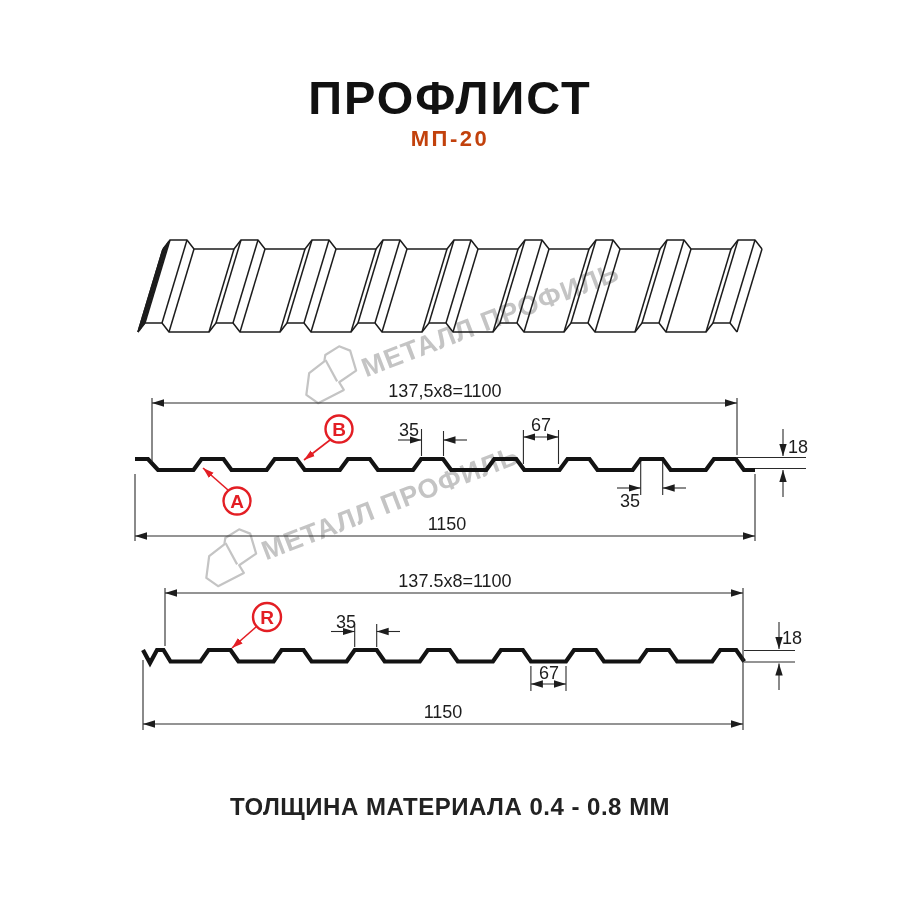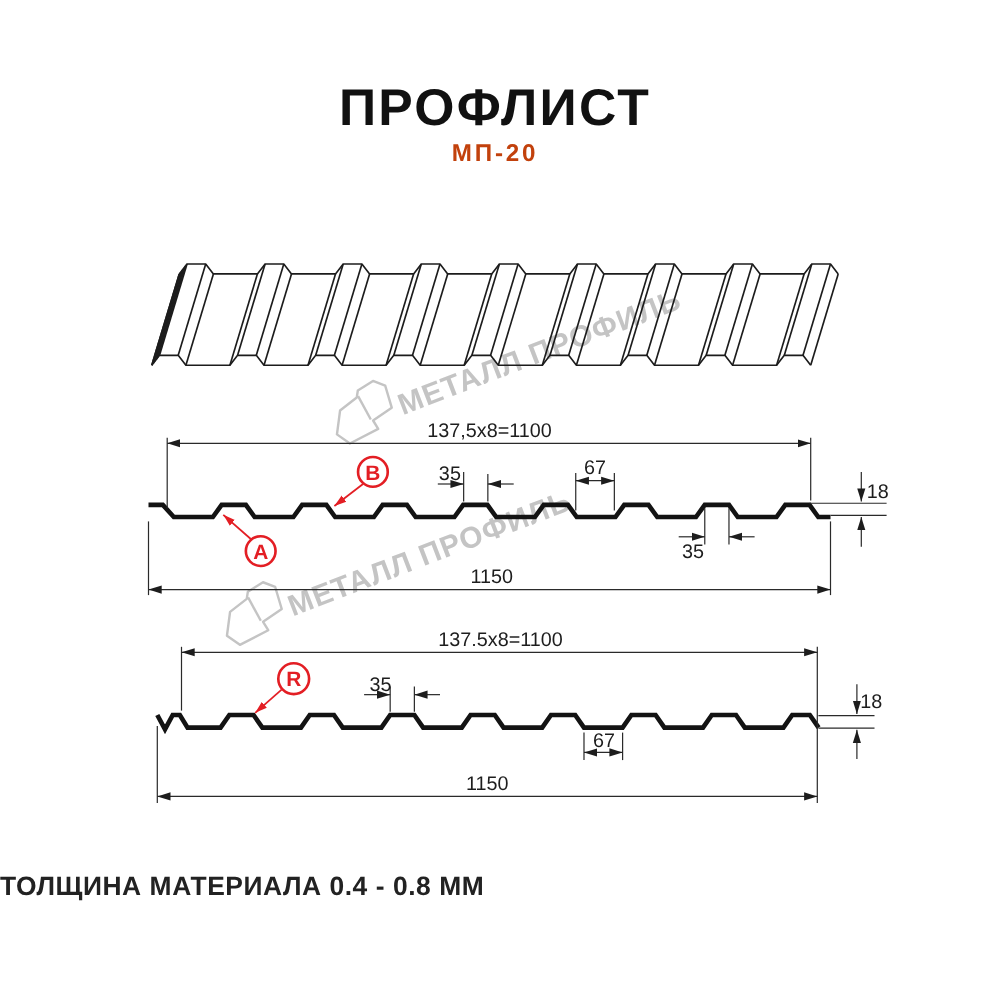--- a/index.html
+++ b/index.html
@@ -2,21 +2,21 @@
 <html><head>
 <meta charset="utf-8">
 <style>
   html,body{margin:0;padding:0;background:#ffffff;}
   body{width:900px;height:900px;position:relative;overflow:hidden;
        font-family:"Liberation Sans", sans-serif;}
   .title{position:absolute;top:70px;left:0;width:900px;text-align:center;
          font-size:47px;font-weight:bold;letter-spacing:2px;color:#111;margin:0;}
   .subtitle{position:absolute;top:126px;left:0;width:900px;text-align:center;
          font-size:22px;font-weight:bold;letter-spacing:2.5px;color:#c2410c;}
-  .footer{position:absolute;top:793px;left:0;width:900px;
+  .footer{position:absolute;top:793px;left:0;width:900px;text-align:center;
          font-size:24px;font-weight:bold;letter-spacing:0.5px;color:#222;}
   svg{position:absolute;top:0;left:0;}
   .dim-line{stroke:#2a2a2a;stroke-width:1.1;fill:none;}
   .dim-text{font-family:"Liberation Sans",sans-serif;font-size:18px;fill:#1d1d1d;}
   .profile{stroke:#131313;stroke-width:4.2;fill:none;stroke-linejoin:miter;}
   .g3d{stroke:#1c1c1c;stroke-width:1.5;fill:none;stroke-linejoin:round;}
   .red-circ{stroke:#e31e24;stroke-width:2.4;fill:none;}
   .red-text{font-family:"Liberation Sans",sans-serif;font-size:19px;fill:#e31e24;font-weight:bold;}
   .red-line{stroke:#e31e24;stroke-width:1.6;fill:none;}
   .wm-logo{stroke:#c4c4c4;stroke-width:2.2;fill:none;stroke-linejoin:round;}

